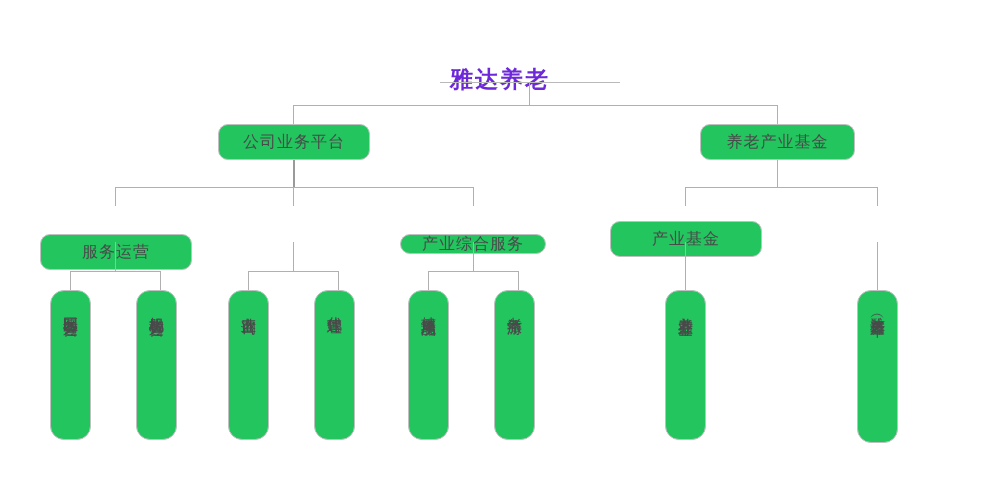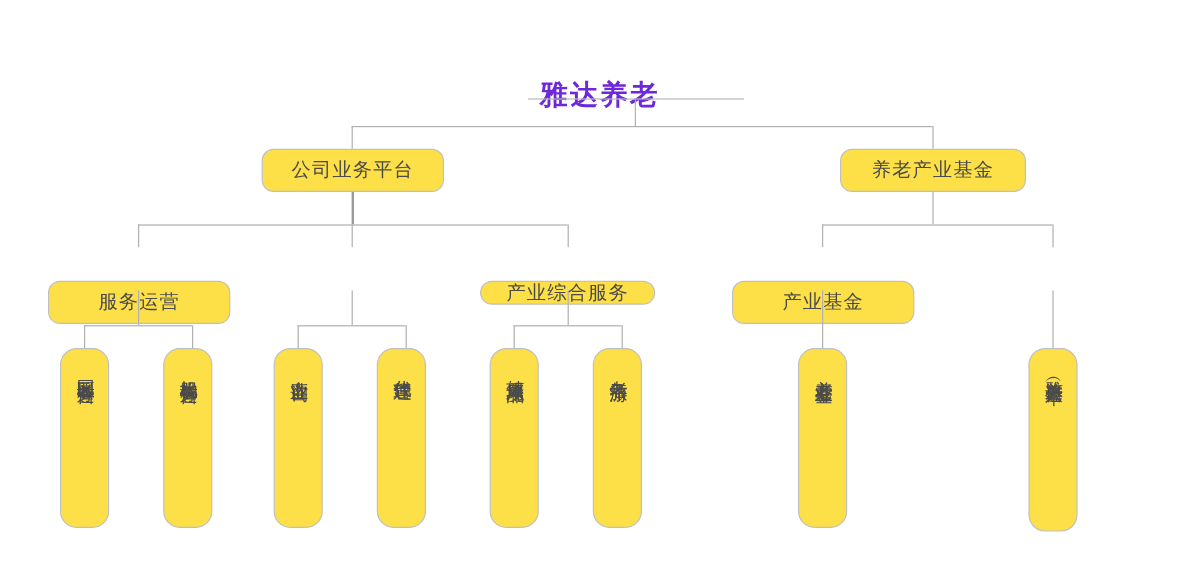--- a/index.html
+++ b/index.html
@@ -54,21 +54,21 @@
     width: 1px;
     background: #b0b0b0;
   }
 
   
   .node {
     position: absolute;
     box-sizing: border-box;
     border: 1px solid #c0c0c0;
     border-radius: 9px;
-    background: #fde047;
+    background: #22c55e;
     color: #4a4a4a;
     display: flex;
     align-items: center;
     justify-content: center;
     text-align: center;
   }
   .node.lvl2 {
     font-size: 16px;
     letter-spacing: 1px;
     border-radius: 10px;
@@ -126,21 +126,21 @@
   <div class="hline" style="left:685px; top:187px; width:192px;"></div>
   <div class="vline" style="left:685px; top:187px; height:19px;"></div>
   <div class="vline" style="left:877px; top:187px; height:19px;"></div>
 
   <div class="node lvl3" style="left:40px; top:206px; width:152px; height:36px;">
     <span>服务运营</span>
   </div>
   <div class="node lvl3" style="left:400px; top:206px; width:146px; height:20px;">
     <span>产业综合服务</span>
   </div>
-  <div class="node lvl3" style="left:610px; top:206px; width:152px; height:36px;">
+  <div class="node lvl3" style="left:610px; top:193px; width:152px; height:36px;">
     <span>产业基金</span>
   </div>
 
   <div class="vline" style="left:115px; top:242px; height:29px;"></div>
   <div class="hline" style="left:70px; top:271px; width:90px;"></div>
   <div class="vline" style="left:70px; top:271px; height:19px;"></div>
   <div class="vline" style="left:160px; top:271px; height:19px;"></div>
 
   <div class="vline" style="left:293px; top:242px; height:29px;"></div>
   <div class="hline" style="left:248px; top:271px; width:90px;"></div>

